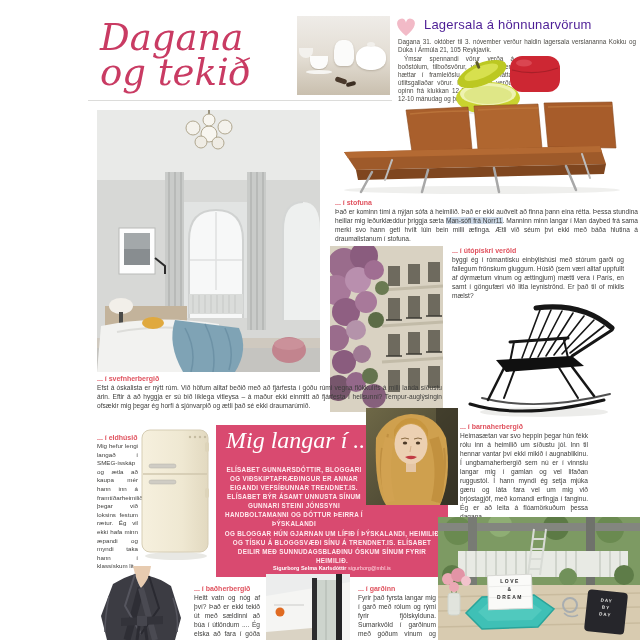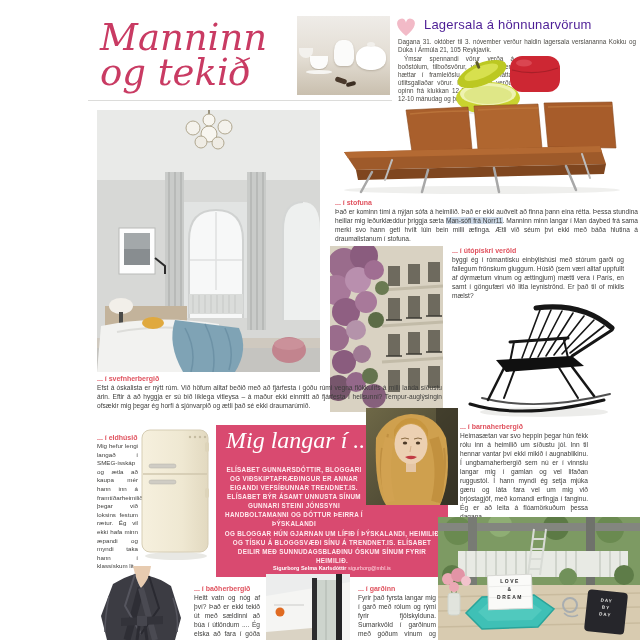--- a/index.html
+++ b/index.html
@@ -36,21 +36,21 @@
   
   .cups{background:linear-gradient(180deg,#efece8 0%,#e2dcd2 55%,#c9bfae 100%);}
   .cups div{position:absolute;}
 </style>
 </head>
 <body>
 
 <div id="page">
 
   <div class="masthead">
-    <div>Manninn</div>
+    <div>Dagana</div>
     <div>og tekið</div>
   </div>
   <div class="rule" style="left:88px;top:100px;width:304px;"></div>
 
   <div class="photo cups" style="left:297px;top:16px;width:93px;height:79px;">
     <div style="left:2px;top:32px;width:14px;height:10px;background:#f3f1ed;border-radius:0 0 7px 7px;"></div>
     <div style="left:13px;top:40px;width:18px;height:13px;background:#fcfcfb;border-radius:0 0 8px 8px;box-shadow:0 1px 1px #b9b0a2;"></div>
     <div style="left:9px;top:54px;width:26px;height:4px;background:#f6f5f2;border-radius:50%;"></div>
     <div style="left:37px;top:24px;width:20px;height:26px;background:#fbfbfa;border-radius:40% 40% 30% 30%;box-shadow:0 1px 2px #b9b0a2;"></div>
     <div style="left:59px;top:30px;width:30px;height:24px;background:#ffffff;border-radius:45%;box-shadow:0 1px 2px #b9b0a2;"></div>

